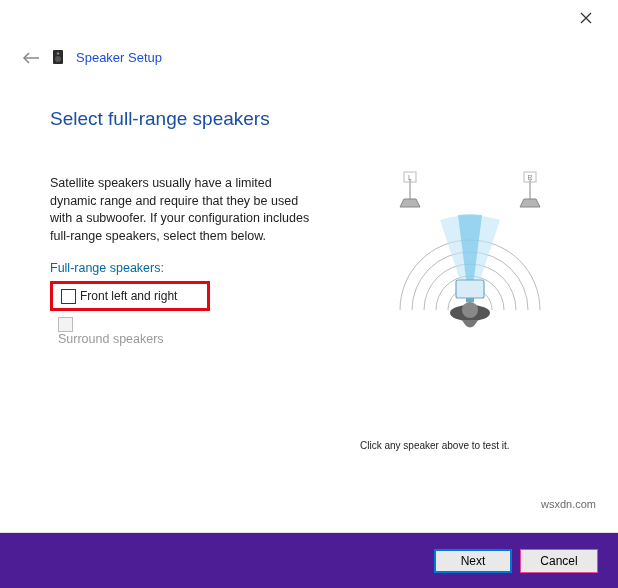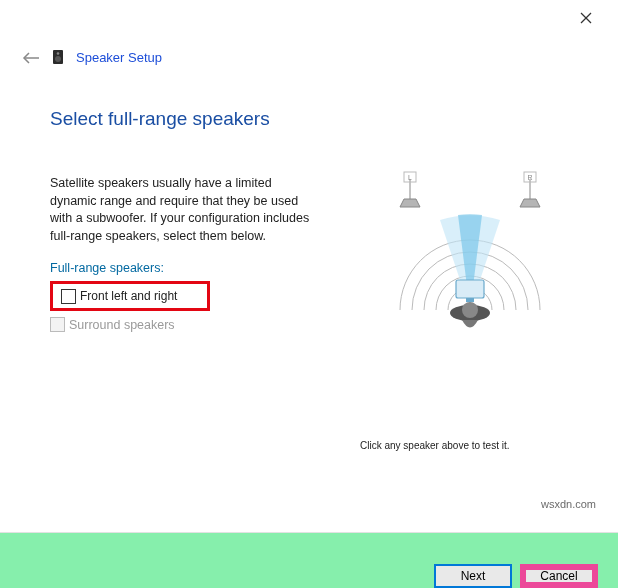--- a/index.html
+++ b/index.html
@@ -86,23 +86,24 @@
       background: #fff;
       margin-right: 4px;
     }
     .checkbox-label {
       font-size: 12px;
       color: #222;
     }
     .disabled-row {
       position: absolute;
       top: 317px;
-      left: 50px;
-      display: flex;
-      align-items: center;
+      left: 58px;
+      display: flex;
+      align-items: flex-start;
+      flex-direction: column;
     }
     .disabled-checkbox {
       width: 15px;
       height: 15px;
       border: 1px solid #bbb;
       background: #f3f3f3;
       margin-right: 4px;
     }
     .disabled-label {
       font-size: 12.5px;
@@ -129,34 +130,34 @@
       font-size: 11px;
       color: #6b6b6b;
       margin-left: 19px;
     }
     .button-bar {
       position: absolute;
       bottom: 0;
       left: 0;
       right: 0;
       height: 56px;
-      background: #86efac;
+      background: #4c1d95;
       border-top: 1px solid #e2e2e2;
       display: flex;
       justify-content: flex-end;
-      align-items: flex-end;
+      align-items: center;
       padding-right: 20px;
       gap: 8px;
     }
     .btn {
       width: 78px;
       height: 24px;
       font-size: 12px;
       background: #e9e9e9;
-      border: 6px solid #ec4899;
+      border: 1px solid #ec4899;
       cursor: pointer;
       display: flex;
       align-items: center;
       justify-content: center;
     }
     .btn.primary {
       border: 2px solid #0178d7;
       background: #e9e9e9;
     }
   </style>

